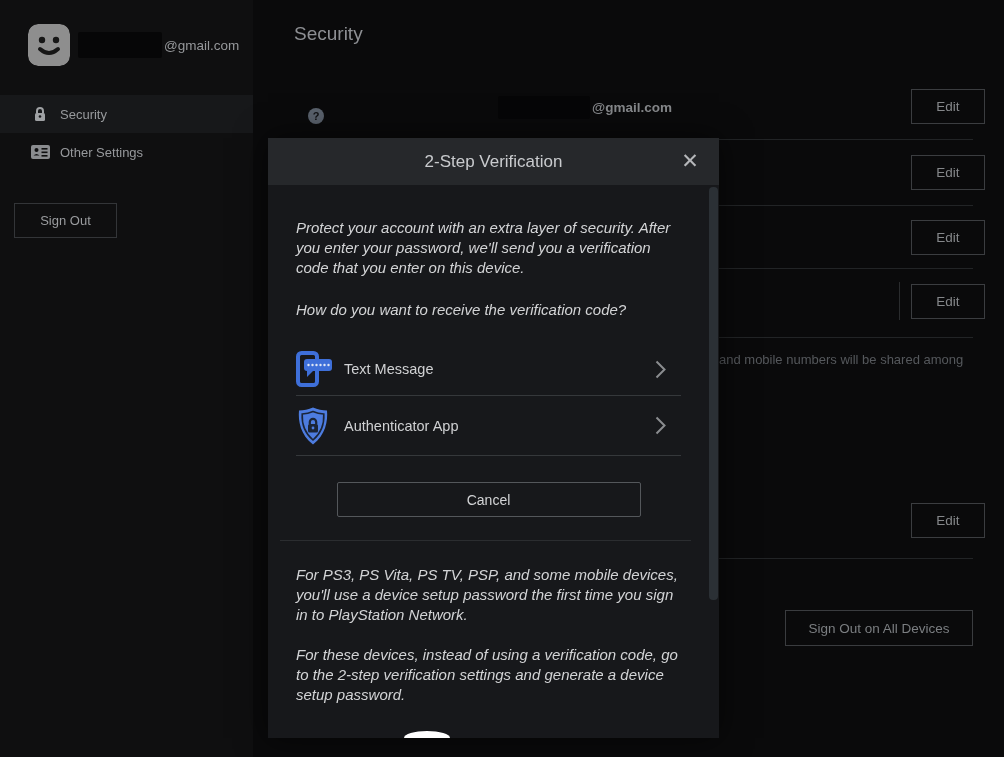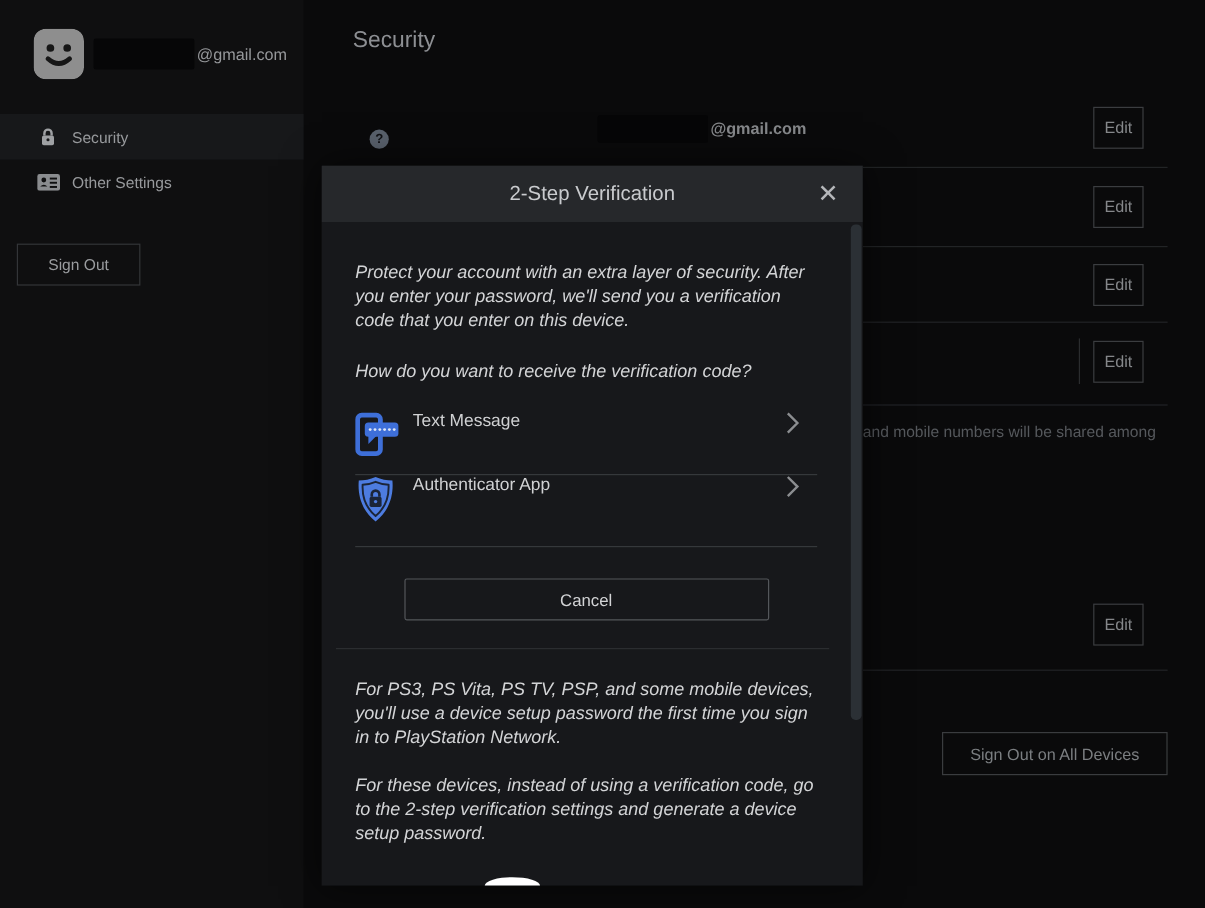--- a/index.html
+++ b/index.html
@@ -33,21 +33,21 @@
   .page-title { position:absolute; left:41px; top:23px; font-size:19px; color:#8d8f93; }
   .signin-label { position:absolute; left:51px; top:90px; font-size:13.5px; color:#6b6e72;margin-top:46px; }
   .help-icon {
     position:absolute; left:55px; top:108px; width:16px; height:16px; border-radius:50%;
     background:#59616c; color:#101114; font-size:11px; font-weight:bold;
     display:flex; align-items:center; justify-content:center; cursor:pointer;
   }
   .signin-redact { position:absolute; left:245px; top:96px; width:92px; height:23px; }
   .signin-value { position:absolute; left:339px; top:100px; font-size:13.5px; font-weight:bold; color:#85878a; }
   .edit-btn {
-    position:absolute; left:658px; width:42px; height:35px;
+    position:absolute; left:658px; width:74px; height:35px;
     background:transparent; border:1px solid #3b3d40; color:#85878a;
     font-size:13.5px; font-family:inherit; cursor:pointer;
   }
   .row-divider { position:absolute; left:466px; width:254px; height:1px; background:#222426; }
   .v-divider { position:absolute; left:646px; top:282px; width:1px; height:38px; background:#2a2c2e; }
   .partial-note { position:absolute; left:466px; top:352px; font-size:13px; color:#55585c; white-space:nowrap; }
   .signout-all-btn {
     position:absolute; left:532px; top:610px; width:188px; height:36px;
     background:transparent; border:1px solid #3a3c3f; color:#7b7e81;
     font-size:13.5px; font-family:inherit; cursor:pointer;
@@ -65,21 +65,21 @@
   .modal-title { font-size:17px; color:#c9cbce; }
   .close-btn {
     position:absolute; right:14px; top:8px; width:30px; height:30px;
     background:none; border:none; color:#b5b7ba; font-size:21px; font-weight:300;
     cursor:pointer; display:flex; align-items:center; justify-content:center; font-family:inherit;
   }
   .modal-body { position:absolute; left:0; top:47px; width:451px; padding:33px 38px 0 28px; }
   .modal-text { font-size:15px; line-height:20px; color:#d3d4d6;font-style:italic; }
   .modal-question { margin-top:22px; }
   .option-row {
-    display:flex; align-items:flex-start; height:53px; margin-top:0;
+    display:flex; align-items:center; height:53px; margin-top:0;
     border-bottom:1px solid #35383b; cursor:pointer;
   }
   .option-row:first-of-type { margin-top:23px; }
   .option-row:nth-of-type(2) { height:60px; }
   .option-icon { width:48px; display:flex; align-items:center; }
   .option-label { flex:1; font-size:14.5px; color:#d0d1d3; }
   .chevron { margin-right:15px; display:flex; }
   .cancel-wrap { margin-top:26px; display:flex; justify-content:center; }
   .cancel-btn {
     width:304px; height:35px; background:transparent; border:1px solid #54575b;

